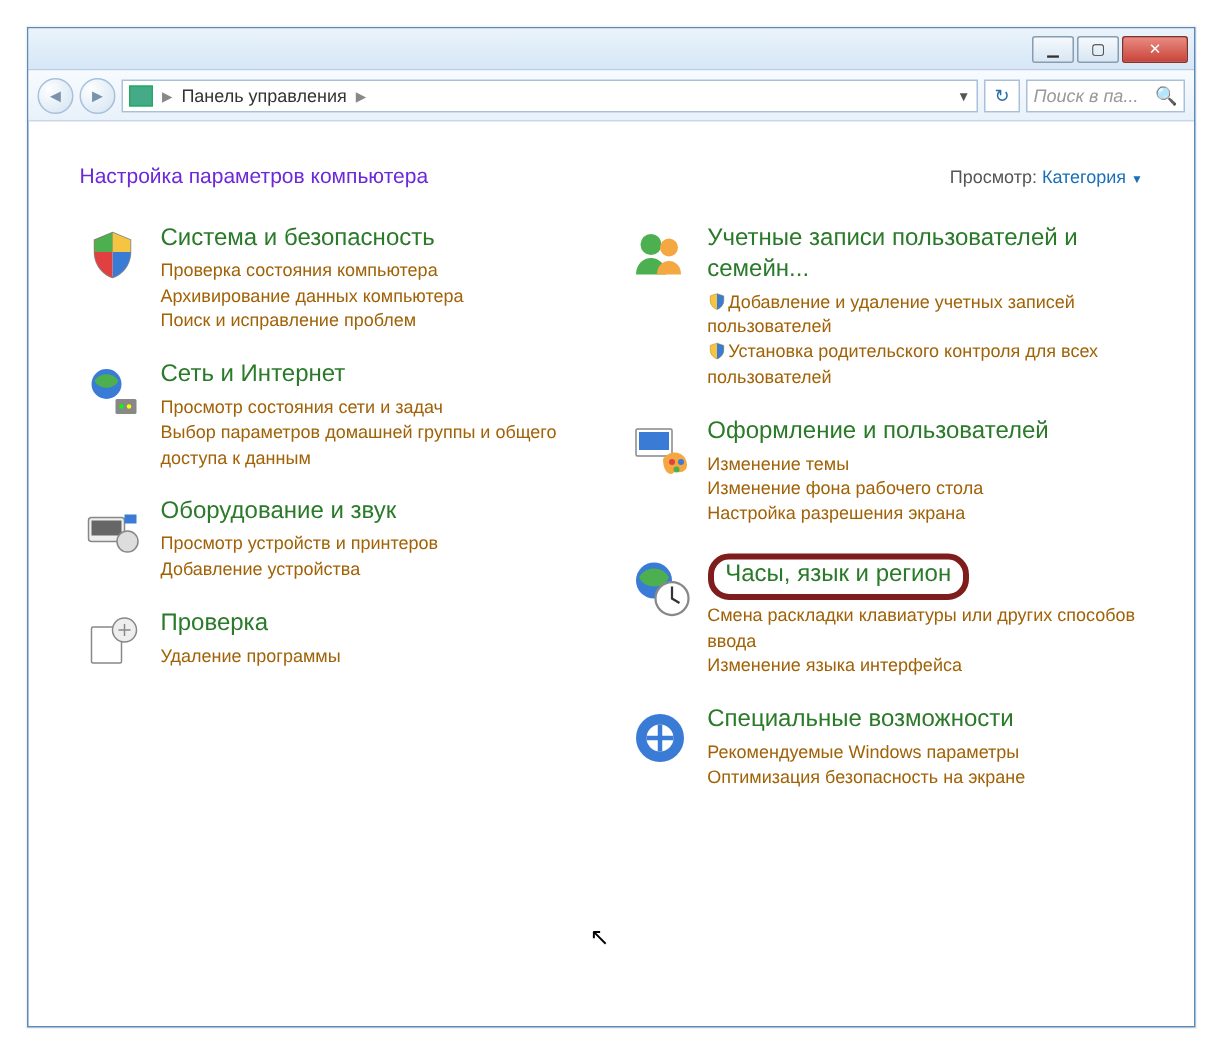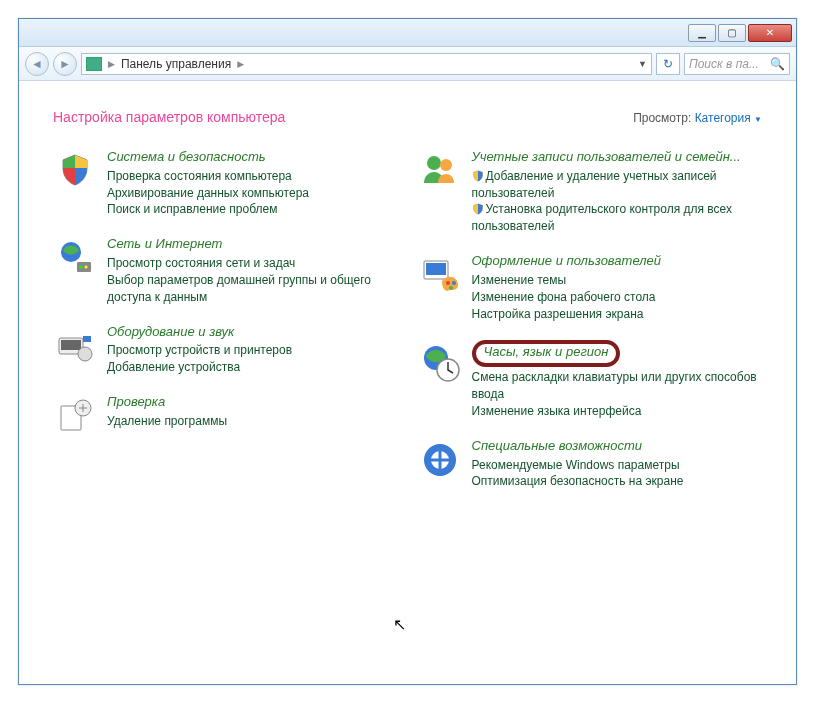--- a/index.html
+++ b/index.html
@@ -12,32 +12,32 @@
 .navbtn { width: 24px; height: 24px; border-radius: 50%; border: 1px solid #a9c0d8; background: radial-gradient(circle at 30% 30%, #fdfefe, #d2e3f2); display: flex; align-items: center; justify-content: center; color: #7a93ac; font-size: 12px; }
 .addrbox { flex: 1; height: 22px; border: 1px solid #a9c0d8; background: #fff; display: flex; align-items: center; padding: 0 4px; gap: 6px; font-size: 12px; color: #333; }
 .addrsep { color: #888; font-size: 9px; }
 .addricon { width: 16px; height: 14px; background: #4a8; border: 1px solid #2a6; display:inline-block; }
 .addrbox .drop { margin-left: auto; font-size: 9px; color: #555; }
 .refbtn { width: 24px; height: 22px; border: 1px solid #a9c0d8; background: #fff; display:flex; align-items:center; justify-content:center; color:#2a6ea8; font-size:12px; }
 .searchbox { width: 106px; height: 22px; border: 1px solid #a9c0d8; background: #fff; display: flex; align-items: center; padding: 0 4px; color: #999; font-style: italic; }
 .searchbox .mag { margin-left: auto; color: #2a6ea8; font-style: normal; font-size: 12px; }
 .content { padding: 28px 34px; display: flex; flex-direction: column; }
 .headrow { display: flex; justify-content: space-between; align-items: baseline; margin-bottom: 24px; }
-.headrow h1 { font-size: 14px; font-weight: normal; color: #ec4899; }
+.headrow h1 { font-size: 14px; font-weight: normal; color: #6d28d9; }
 .viewby { font-size: 12px; color: #555; }
 .viewby .link { color: #1a6fb8; }
 .viewby .drop { font-size: 8px; color: #1a6fb8; }
 .columns { display: flex; gap: 20px; }
 .col { flex: 1; display: flex; flex-direction: column; gap: 18px; }
 .cat { display: flex; gap: 10px; align-items: flex-start; }
 .caticon { width: 44px; height: 44px; flex-shrink: 0; display: flex; align-items: center; justify-content: center; }
 .catbody { flex: 1; }
-.cattitle { color: #2a7a2a; font-size: 13px; line-height: 1.3; cursor: pointer; font-style: italic; }
+.cattitle { color: #2a7a2a; font-size: 16px; line-height: 1.3; cursor: pointer; }
 .catlinks { margin-top: 2px; }
-.catlink { color: #14532d; font-size: 12px; line-height: 1.4; cursor: pointer; display: block; }
+.catlink { color: #a16207; font-size: 12px; line-height: 1.4; cursor: pointer; display: block; }
 .shield { display: inline-block; width: 12px; height: 12px; vertical-align: -2px; margin-right: 2px; }
 .highlight { border: 4px solid #7f1d1d; border-radius: 14px; padding: 0 8px 2px; display: inline-block; }
 .cursor { position: absolute; left: 374px; top: 596px; font-size: 16px; color: #000; pointer-events: none; }
 svg { display: block; }
 </style>
 </head>
 <body>
 
 <div class="window">
   <div class="titlebar">

